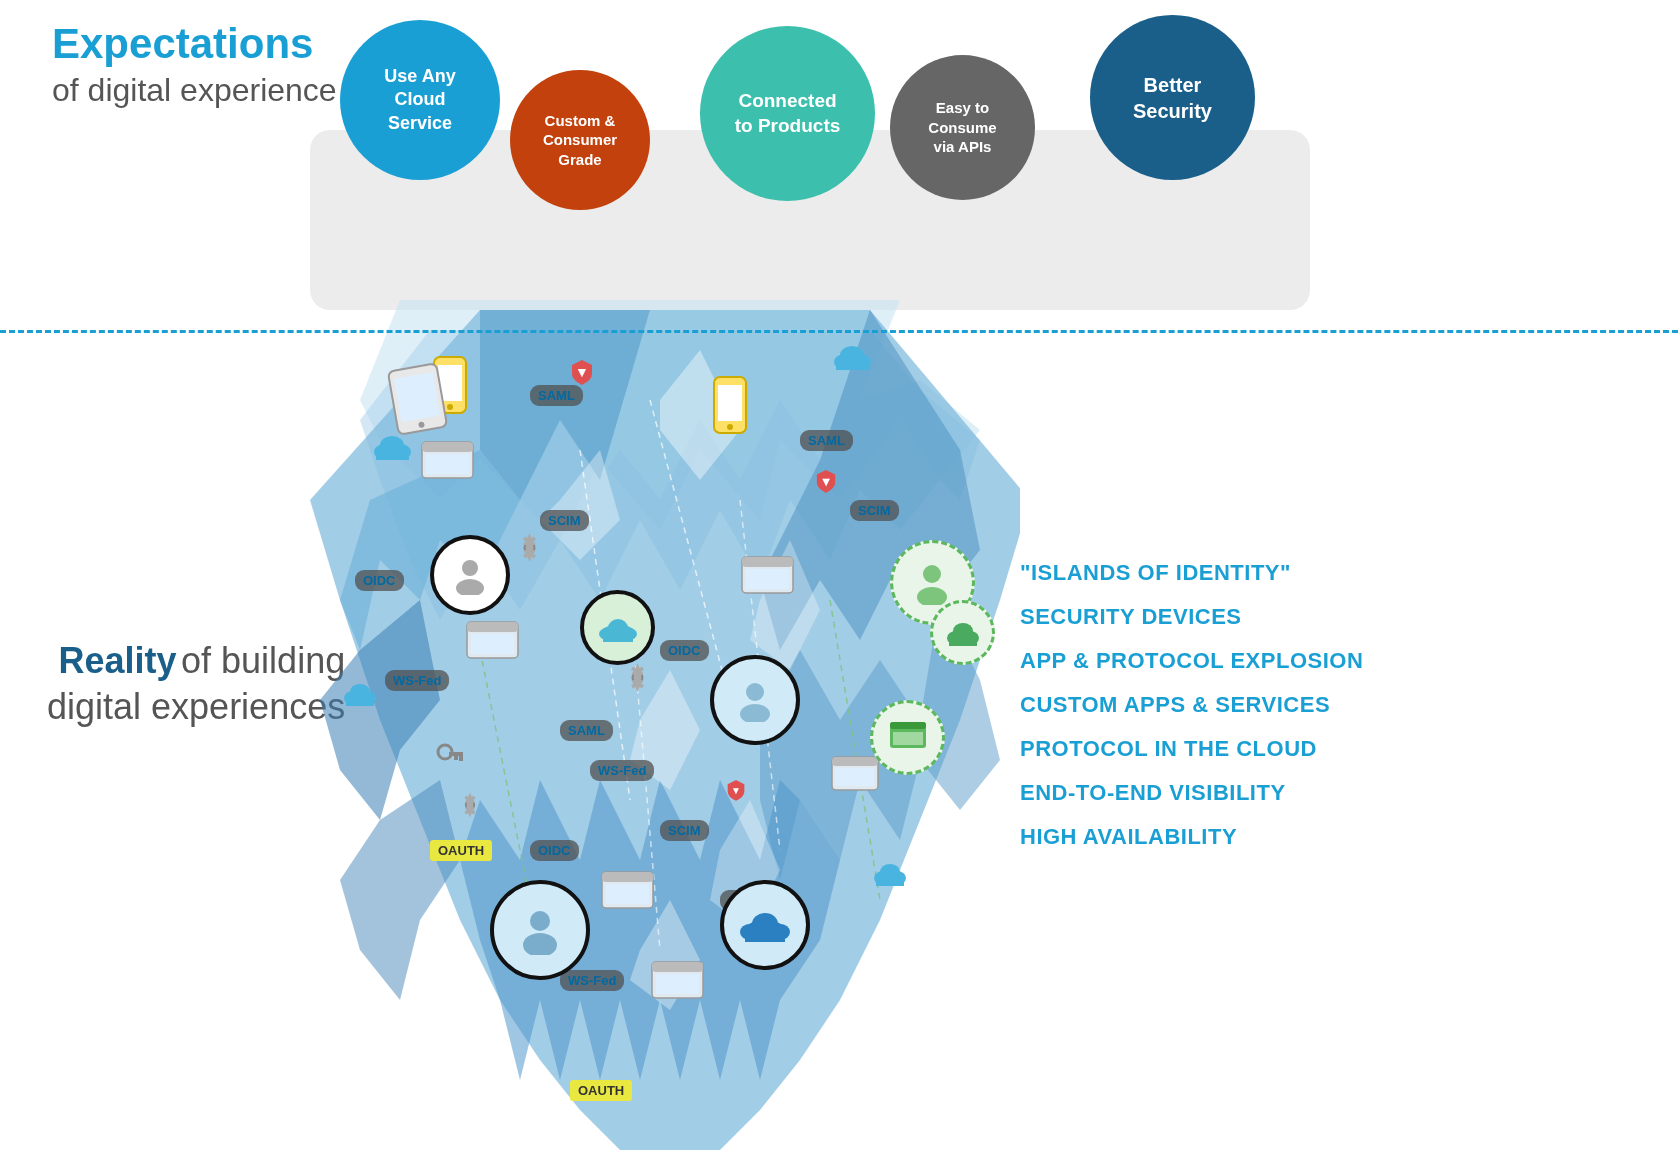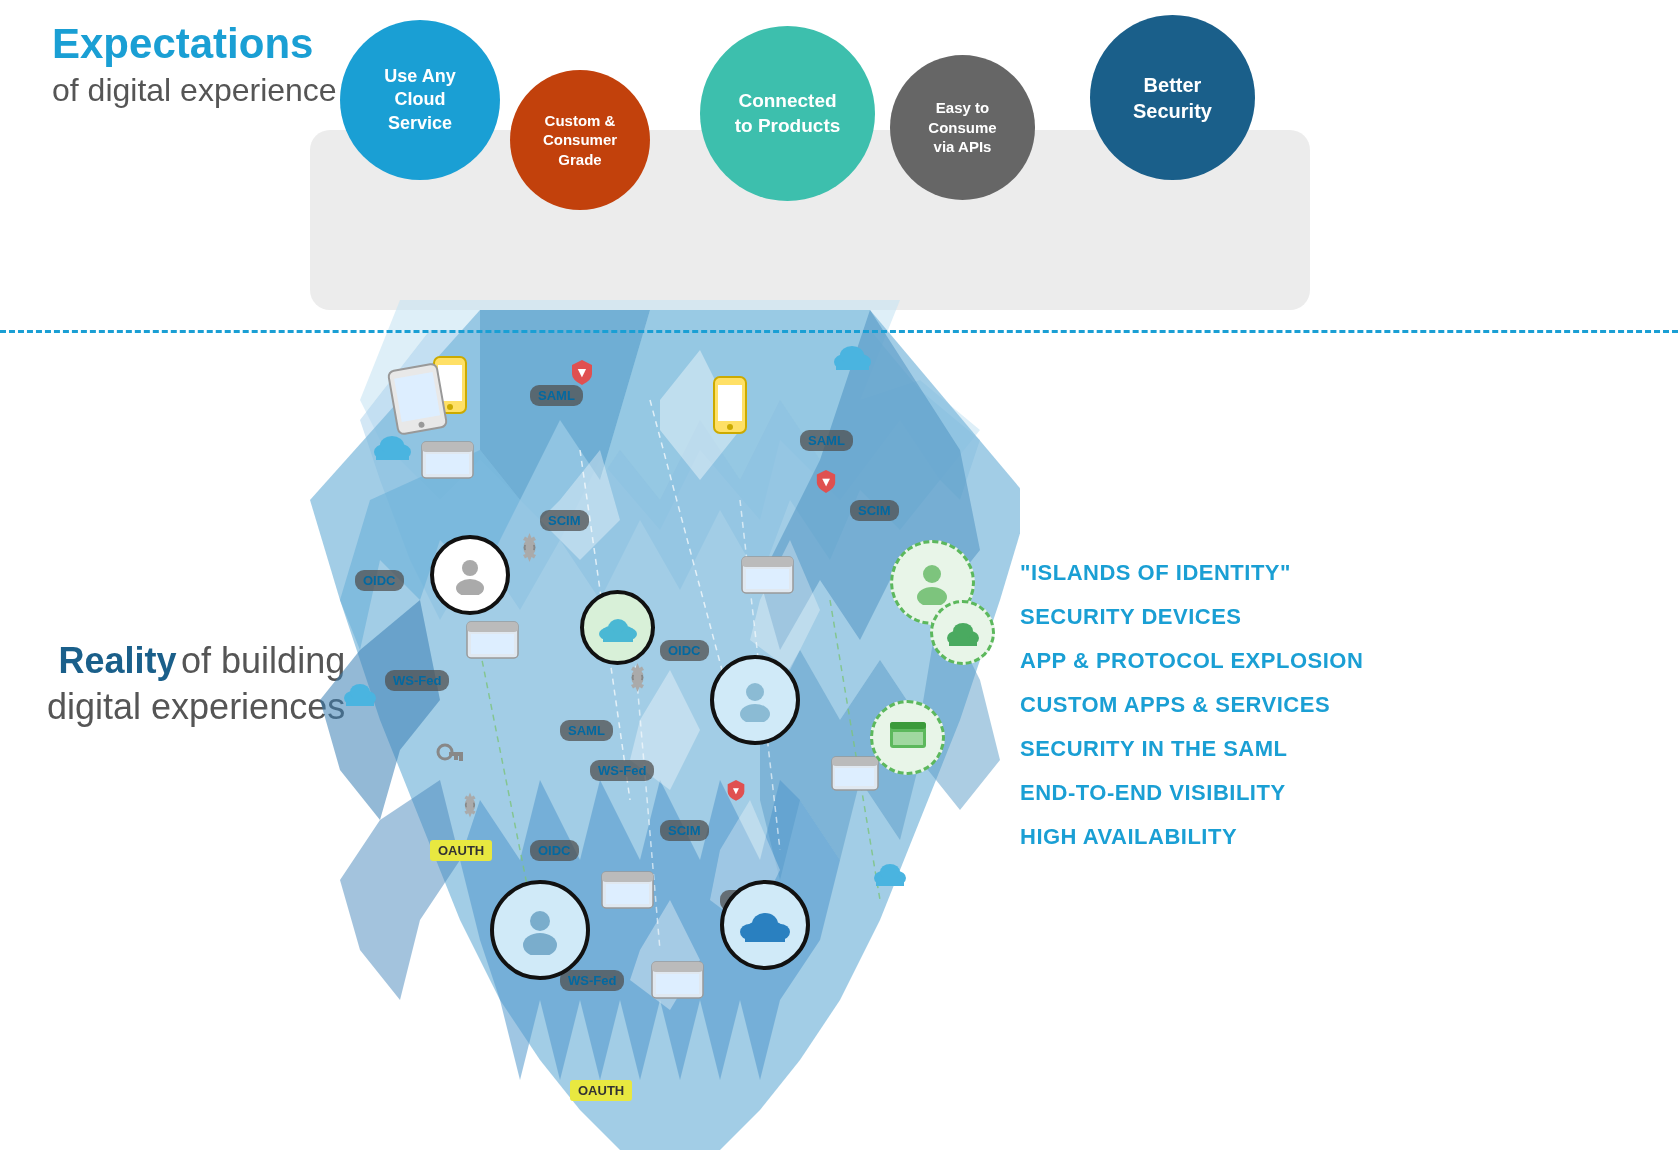--- a/index.html
+++ b/index.html
@@ -512,16 +512,16 @@
     <span class="reality-normal"> of building</span>
   </div>
   <div class="reality-line2">digital experiences</div>
 </div>
 
 <div class="right-list">
   <div class="right-list-item">"ISLANDS OF IDENTITY"</div>
   <div class="right-list-item">SECURITY DEVICES</div>
   <div class="right-list-item">APP &amp; PROTOCOL EXPLOSION</div>
   <div class="right-list-item">CUSTOM APPS &amp; SERVICES</div>
-  <div class="right-list-item">SECURITY IN THE SAML</div>
+  <div class="right-list-item">PROTOCOL IN THE CLOUD</div>
   <div class="right-list-item">END-TO-END  VISIBILITY</div>
   <div class="right-list-item">HIGH AVAILABILITY</div>
 </div>
 
 </body></html>

